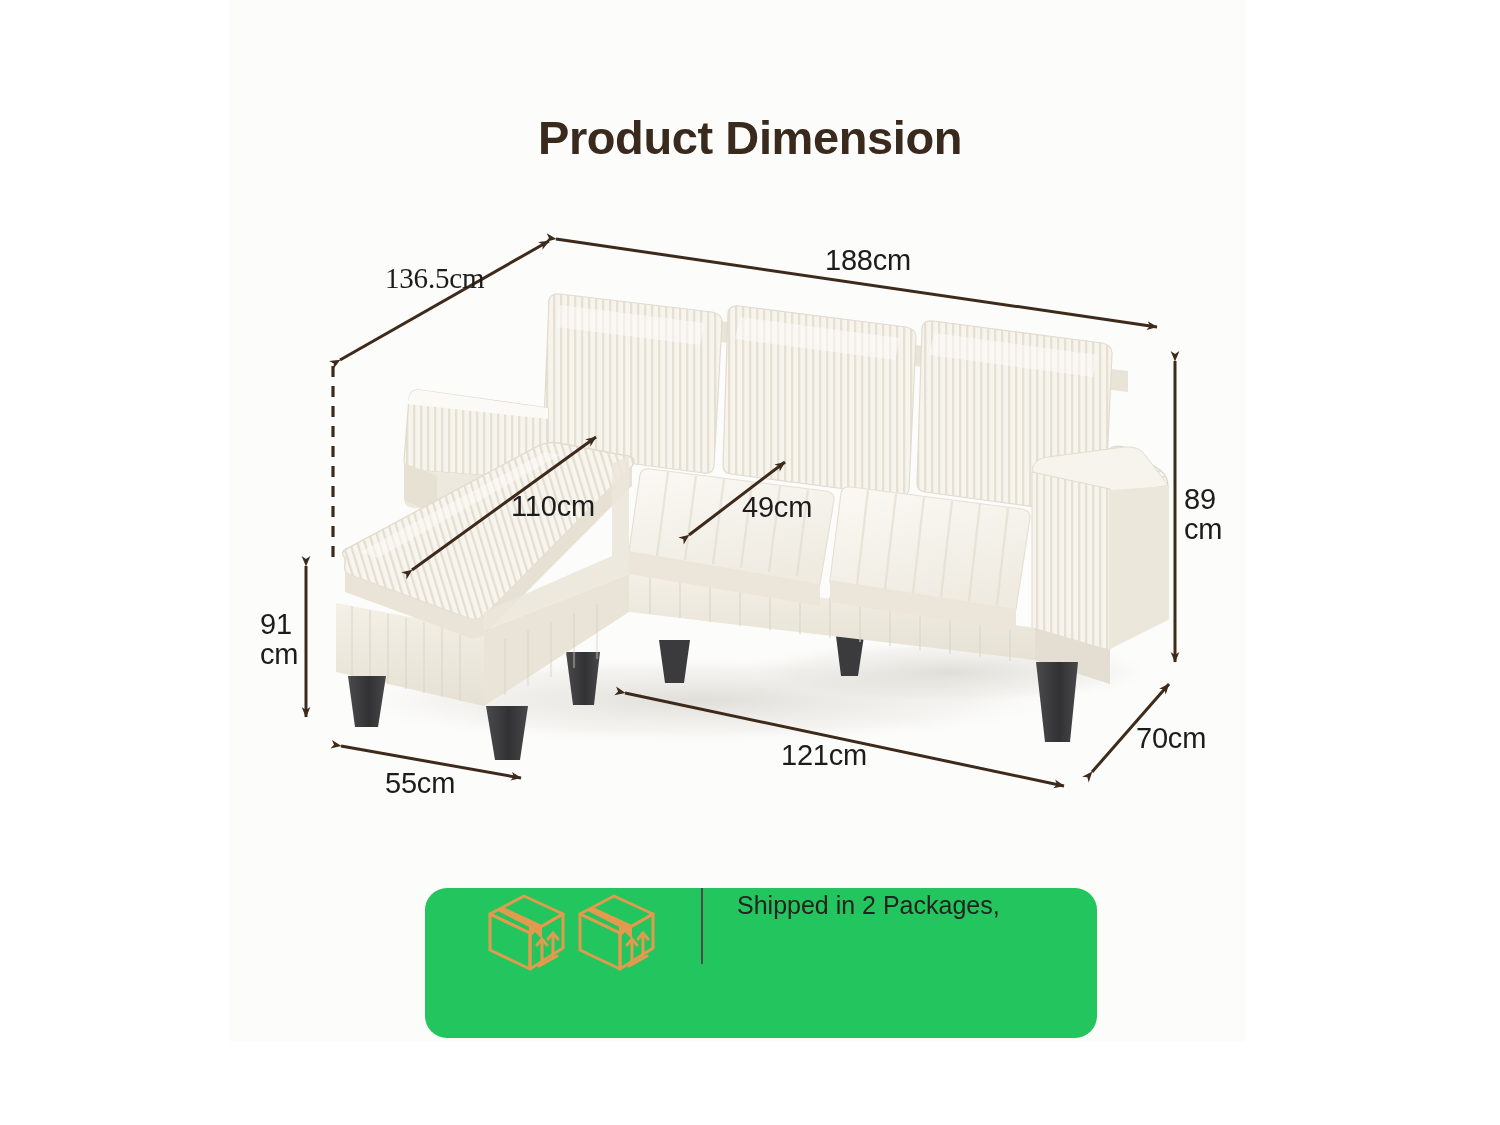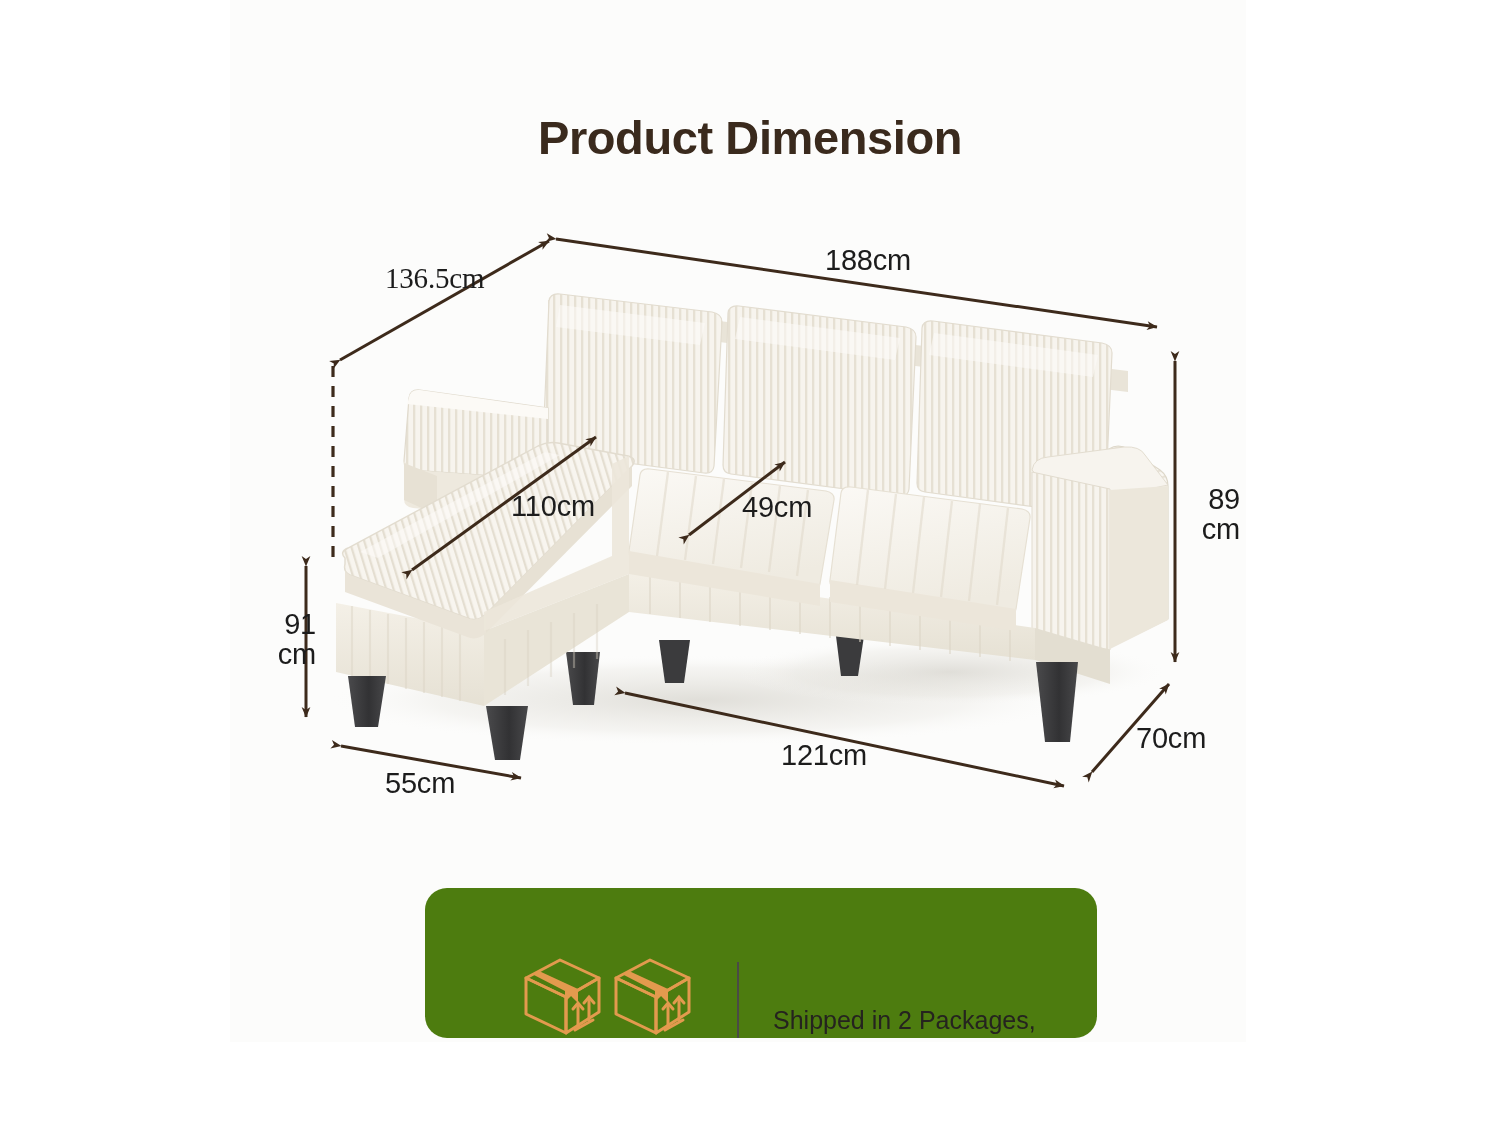--- a/index.html
+++ b/index.html
@@ -42,32 +42,31 @@
   
   .dim {
     position: absolute;
     color: #1c1c1c;
     font-size: 29px;
     font-family: "Liberation Sans", sans-serif;
     white-space: pre;
     line-height: 1.05;
     letter-spacing: -0.2px;
   }
-  .dim.two { text-align: right; }
+  .dim.two { text-align: left; }
 
   
   #banner {
     position: absolute;
     left: 425px; top: 888px;
     width: 672px; height: 150px;
-    background: #4d7c0f;
+    background: #22c55e;
     border-radius: 22px;
     display: flex;
-    align-items: flex-end;
-    padding-left: 36px;
+    align-items: flex-start;
   }
   #banner .icons {
     display: flex;
     align-items: center;
     gap: 6px;
     margin-left: 60px;
   }
   #banner .divider {
     width: 2px;
     height: 76px;

